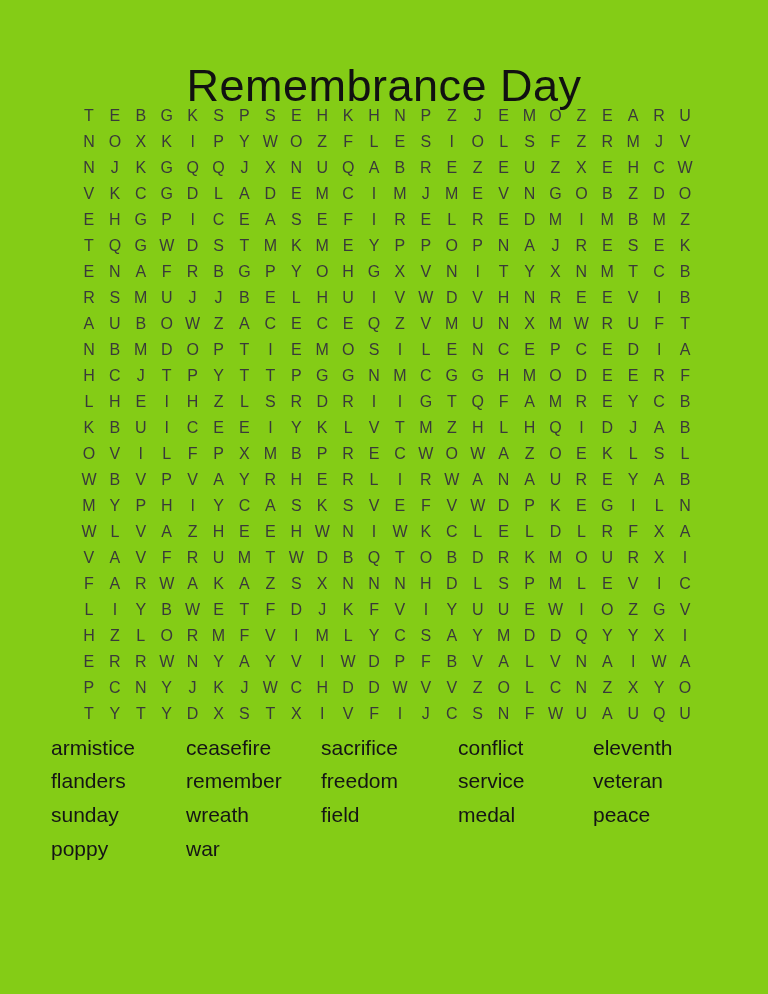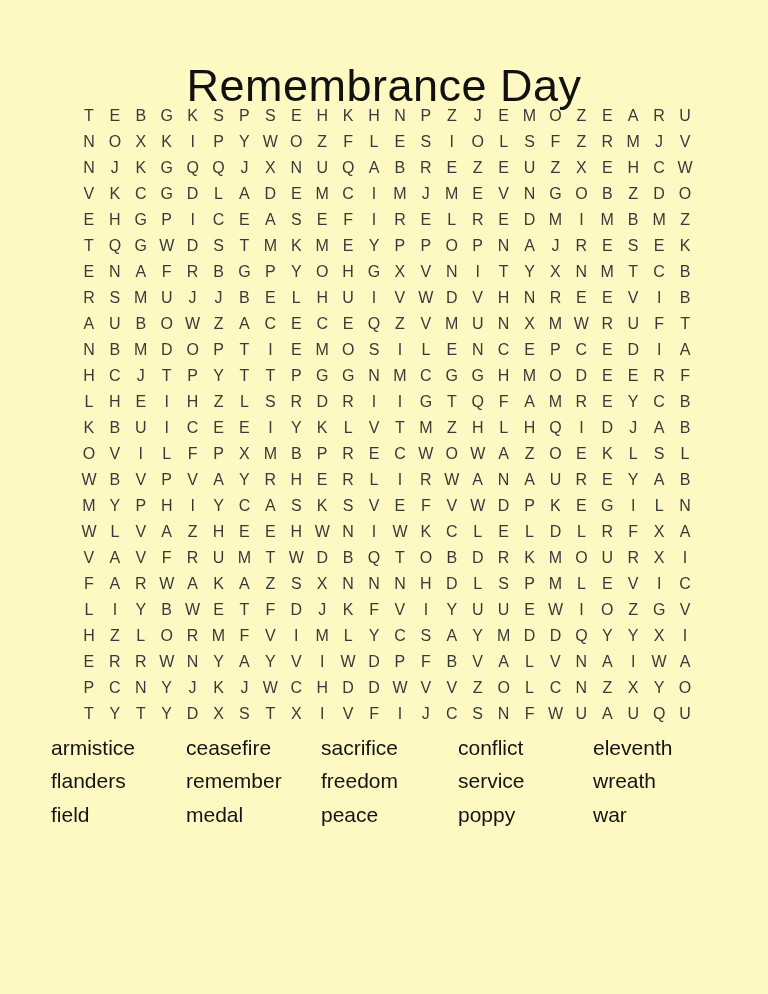--- a/index.html
+++ b/index.html
@@ -4,21 +4,21 @@
 <style>
   html, body {
     margin: 0;
     padding: 0;
     background: #ffffff;
   }
   .page {
     position: relative;
     width: 768px;
     height: 994px;
-    background: #fef9c3;
+    background: #84cc16;
     overflow: hidden;
     font-family: "Liberation Sans", sans-serif;
   }
   .title {
     position: absolute;
     top: 30px;
     left: 0;
     width: 768px;
     text-align: center;
     font-size: 45px;
@@ -649,20 +649,22 @@
   <div class="word-list">
       <span class="word">armistice</span>
       <span class="word">ceasefire</span>
       <span class="word">sacrifice</span>
       <span class="word">conflict</span>
       <span class="word">eleventh</span>
       <span class="word">flanders</span>
       <span class="word">remember</span>
       <span class="word">freedom</span>
       <span class="word">service</span>
+      <span class="word">veteran</span>
+      <span class="word">sunday</span>
       <span class="word">wreath</span>
       <span class="word">field</span>
       <span class="word">medal</span>
       <span class="word">peace</span>
       <span class="word">poppy</span>
       <span class="word">war</span>
     </div>
 
 </div>
 

